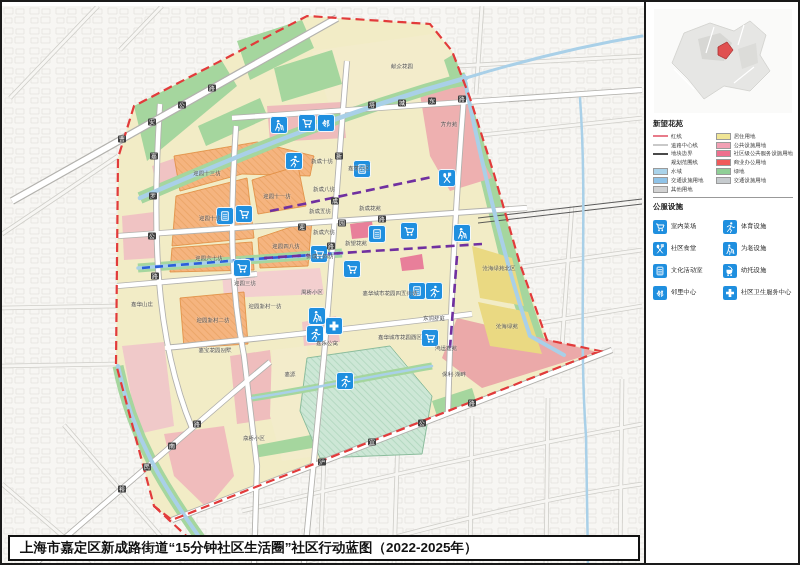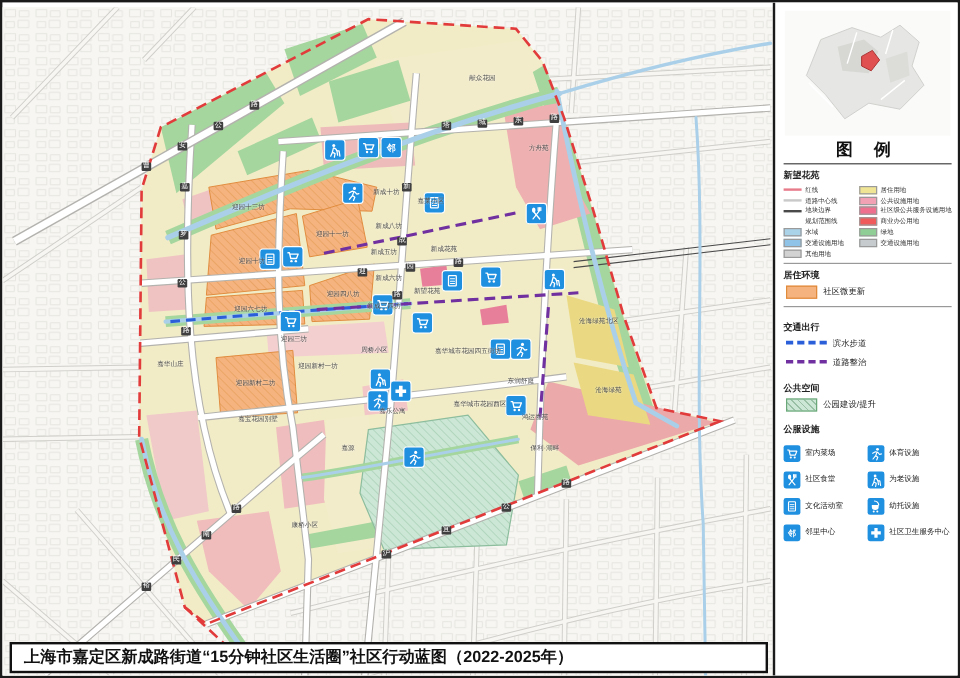--- a/index.html
+++ b/index.html
@@ -378,21 +378,20 @@
 
     <svg class="locmap" width="138" height="104" viewBox="0 0 138 104">
       <rect x="0" y="0" width="138" height="104" fill="#fafaf9"></rect>
       <path d="M30,24 L56,14 L80,22 L96,12 L112,26 L106,46 L116,62 L96,82 L70,77 L50,90 L34,70 L18,54 Z" fill="#e6e6e4" stroke="#cfcfcc" stroke-width="0.8"></path>
       <path d="M44,30 L66,24 L78,34 L70,52 L48,50 Z" fill="#d7d7d4"></path>
       <path d="M84,40 L102,34 L104,54 L88,60 Z" fill="#dcdcd9"></path>
       <path d="M20,60 L40,80 M60,18 L52,44 M90,16 L84,36 M100,58 L80,74" stroke="#ffffff" stroke-width="1.2" fill="none"></path>
       <path d="M64,38 L73,33 L79,41 L72,50 L64,46 Z" fill="#e05050" stroke="#a83030" stroke-width="0.8"></path>
     </svg>
 
-    <div class="p-head">图 例</div>
 
     <div class="sec-h">新望花苑</div>
     <div class="bl-grid">
       <div class="bl-col" id="bl-left">
           <div class="bl-item">
             <span class="sw line" style="background: rgb(232, 123, 138);"></span>
             <span class="lab">红线</span>
           </div>
           <div class="bl-item">
             <span class="sw line" style="background: rgb(201, 201, 201);"></span>
@@ -441,42 +440,20 @@
             <span class="lab">绿地</span>
           </div>
           <div class="bl-item">
             <span class="sw box" style="background: rgb(198, 203, 206); border: 0.5px solid rgb(154, 154, 154);"></span>
             <span class="lab">交通设施用地</span>
           </div>
         </div>
     </div>
     <div class="divider"></div>
 
-    <div id="legend-sections">
-        <div class="sec-h" style="margin-top: 5px;">居住环境</div>
-        <div class="leg-item">
-          <span class="bsw" style="background: rgb(245, 180, 127); border: 1px solid rgb(224, 138, 60);"></span>
-          <span class="lab">社区微更新</span>
-        </div>
-        <div class="divider"></div>
-        <div class="sec-h" style="margin-top: 12px;">交通出行</div>
-        <div class="leg-item">
-          <span class="dsw" style="border-top: 3px dashed rgb(43, 95, 217);"></span>
-          <span class="lab">滨水步道</span>
-        </div>
-        <div class="leg-item">
-          <span class="dsw" style="border-top: 3px dashed rgb(112, 48, 160);"></span>
-          <span class="lab">道路整治</span>
-        </div>
-        <div class="sec-h" style="margin-top: 12px;">公共空间</div>
-        <div class="leg-item">
-          <span class="bsw" style="background: repeating-linear-gradient(45deg, rgba(110, 160, 125, 0.55) 0px, rgba(110, 160, 125, 0.55) 1px, transparent 1px, transparent 4px) rgb(205, 231, 214); border: 1px solid rgb(106, 168, 122);"></span>
-          <span class="lab">公园建设/提升</span>
-        </div>
-      </div>
 
     <div class="sec-h" style="">公服设施</div>
     <div class="fac-grid" id="fac-grid">
         <div class="fac-item">
           <span class="ib" style="background: rgb(31, 143, 223);">
             <svg width="12" height="12" viewBox="0 0 24 24">
               <use href="#i-cart"></use>
             </svg>
           </span>
           <span class="lab">室内菜场</span>

